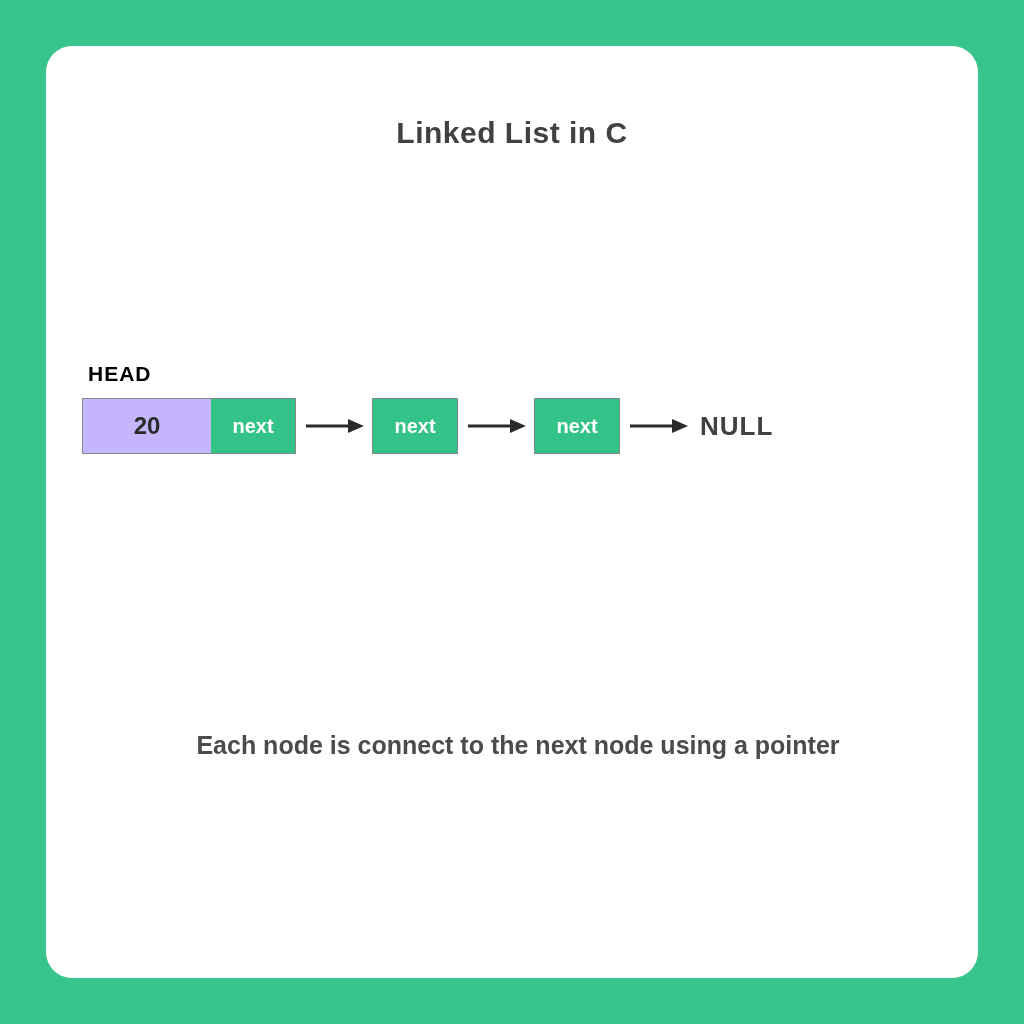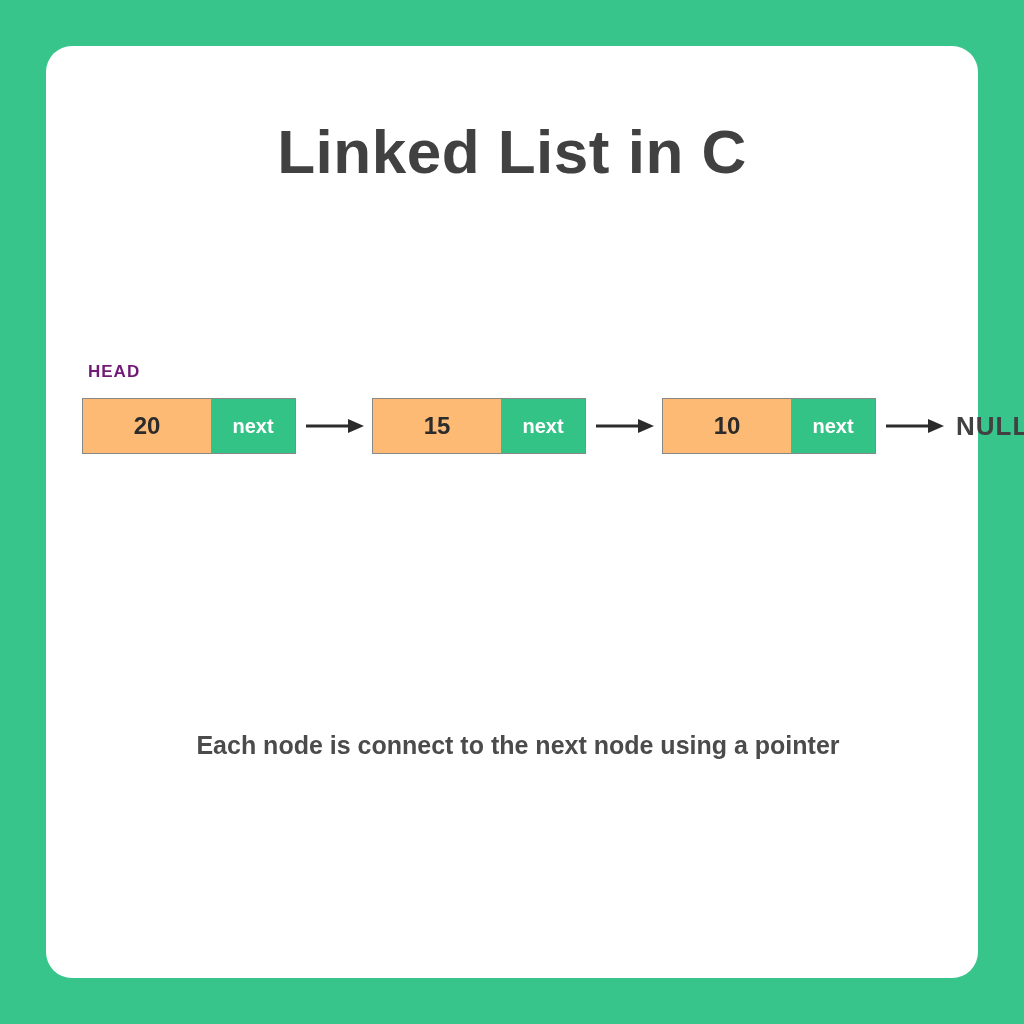--- a/index.html
+++ b/index.html
@@ -17,50 +17,50 @@
     background: #ffffff;
     border-radius: 26px;
     position: relative;
   }
   .title {
     position: absolute;
     top: 70px;
     left: 0;
     width: 100%;
     text-align: center;
-    font-size: 62px;
+    font-size: 30px;
     font-weight: 800;
     color: #414141;
     letter-spacing: 0.5px;
   }
   .head-label {
     position: absolute;
     top: 316px;
     left: 42px;
-    font-size: 17px;
+    font-size: 21px;
     font-weight: 700;
-    color: #701a75;
+    color: #000000;
     letter-spacing: 1px;
   }
   .list-row {
     position: absolute;
     top: 352px;
     left: 36px;
     display: flex;
     align-items: center;
   }
   .node {
     display: flex;
     height: 56px;
     border: 1px solid #888;
     margin-right: 6px;
   }
   .node .data {
     width: 128px;
-    background: #fdba74;
+    background: #c4b5fd;
     display: flex;
     align-items: center;
     justify-content: center;
     font-size: 24px;
     font-weight: 800;
     color: #2b2b2b;
   }
   .node .next {
     width: 84px;
     background: #34c386;
@@ -117,32 +117,30 @@
       <div class="next">next</div>
     </div>
     <div class="arrow">
       <svg width="60" height="20" viewBox="0 0 60 20">
         <line x1="2" y1="10" x2="44" y2="10" stroke="#2b2b2b" stroke-width="3"></line>
         <polygon points="44,3 60,10 44,17" fill="#2b2b2b"></polygon>
       </svg>
     </div>
 
     <div class="node">
-      <div class="data">15</div>
       <div class="next">next</div>
     </div>
     <div class="arrow">
       <svg width="60" height="20" viewBox="0 0 60 20">
         <line x1="2" y1="10" x2="44" y2="10" stroke="#2b2b2b" stroke-width="3"></line>
         <polygon points="44,3 60,10 44,17" fill="#2b2b2b"></polygon>
       </svg>
     </div>
 
     <div class="node">
-      <div class="data">10</div>
       <div class="next">next</div>
     </div>
     <div class="arrow">
       <svg width="60" height="20" viewBox="0 0 60 20">
         <line x1="2" y1="10" x2="44" y2="10" stroke="#2b2b2b" stroke-width="3"></line>
         <polygon points="44,3 60,10 44,17" fill="#2b2b2b"></polygon>
       </svg>
     </div>
 
     <div class="null-label">NULL</div>

